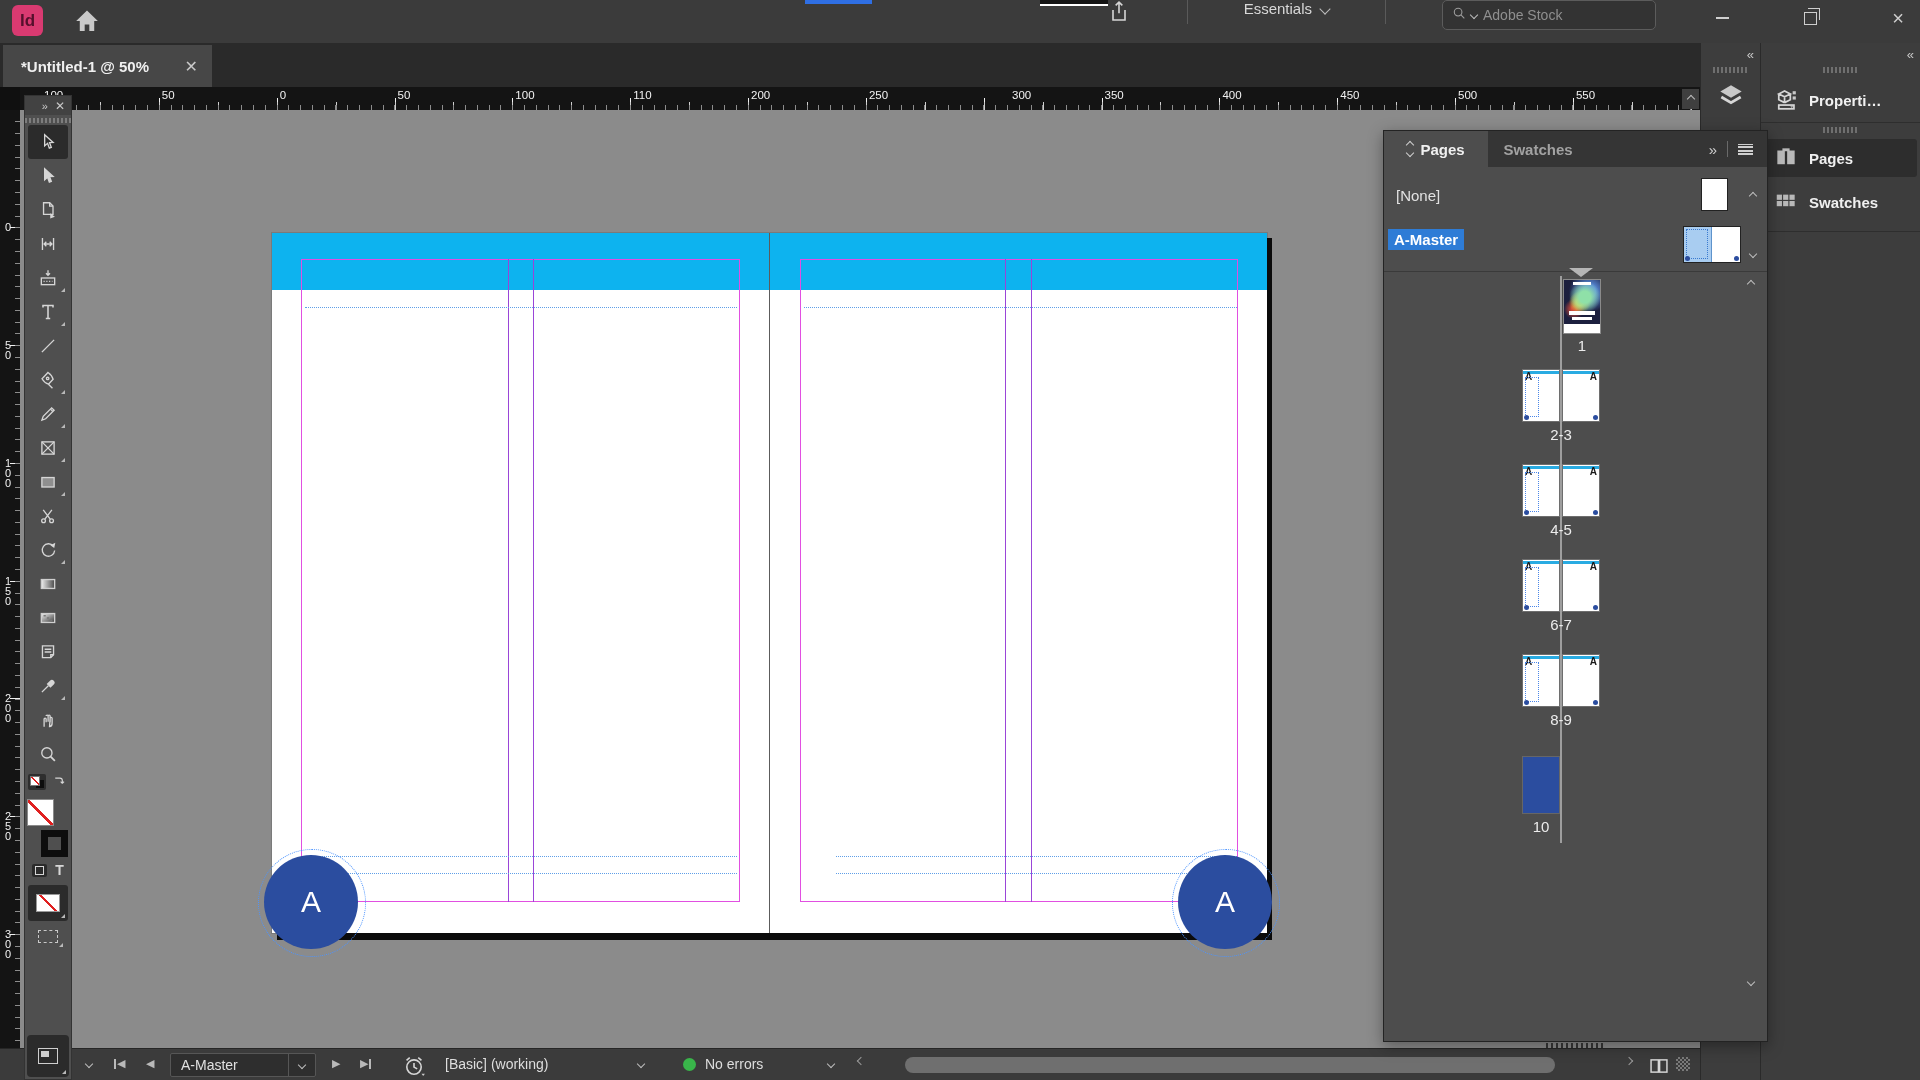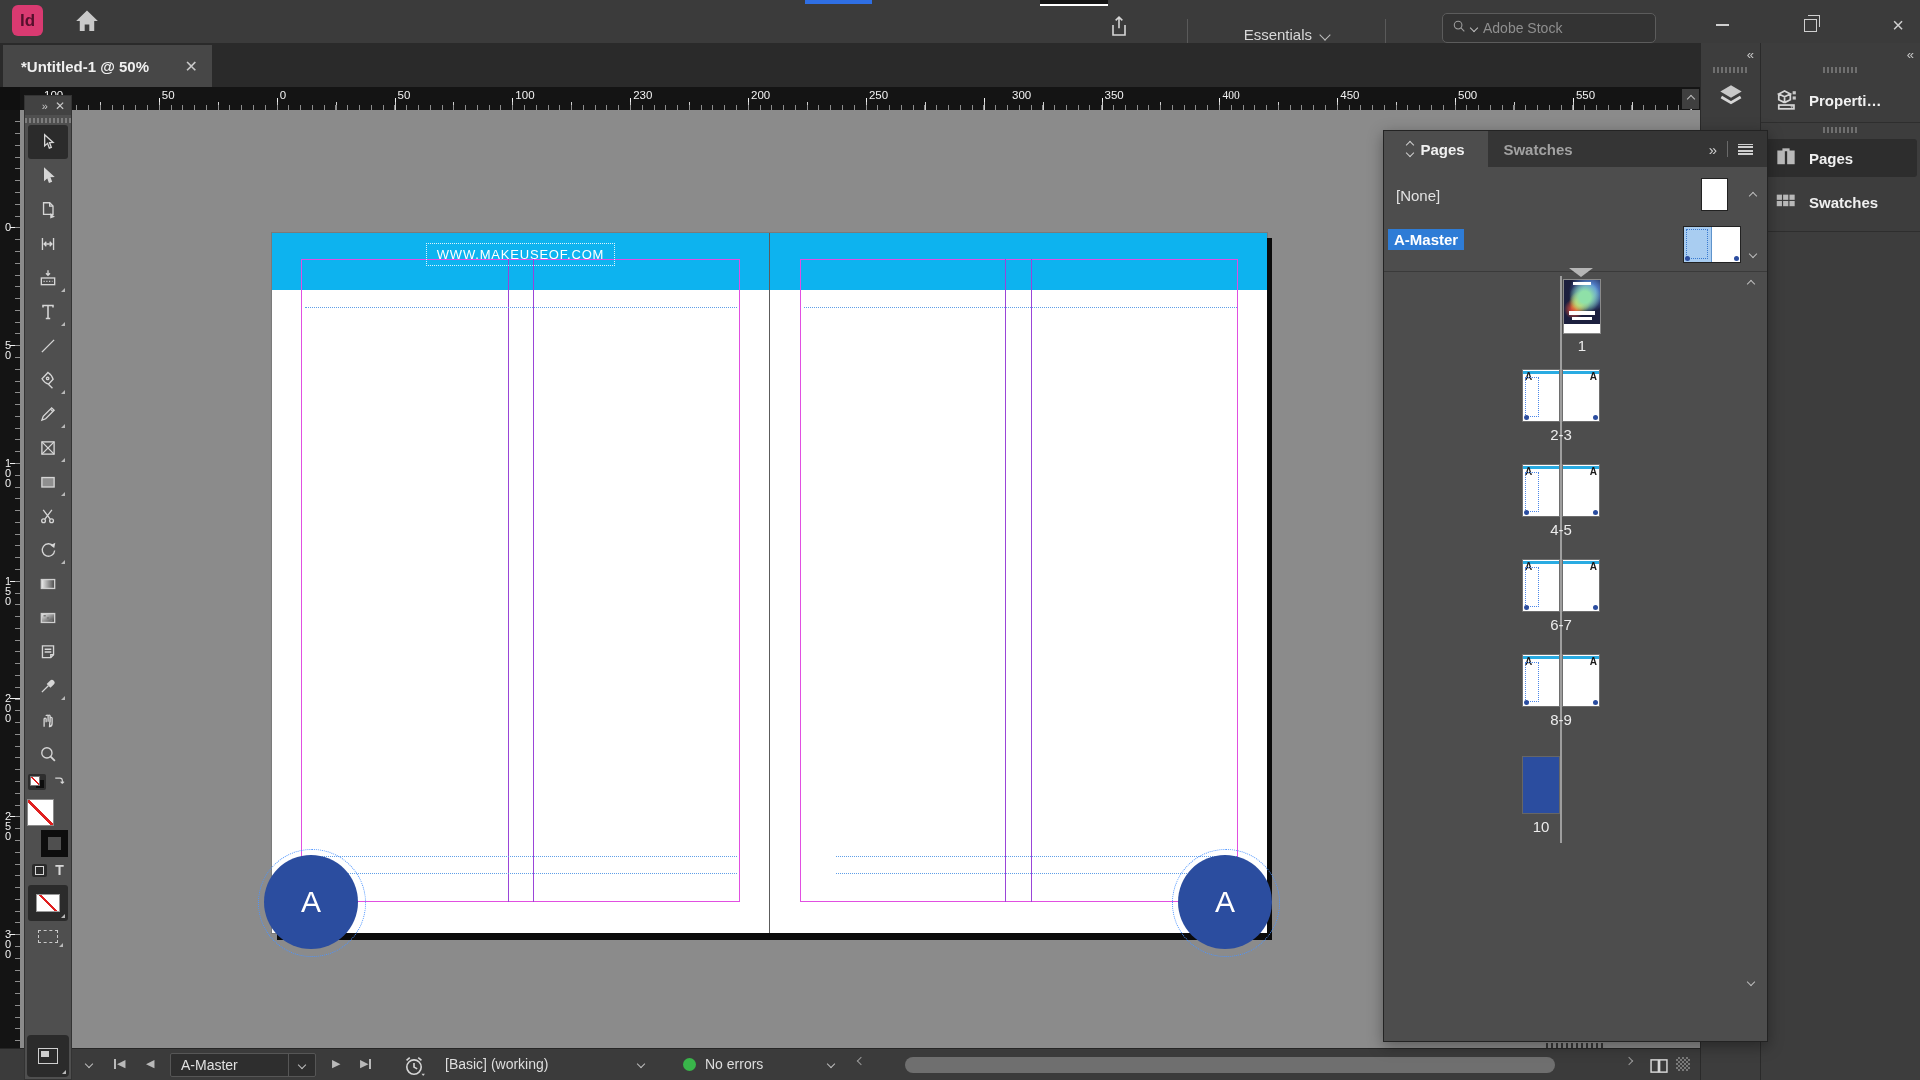--- a/index.html
+++ b/index.html
@@ -6,21 +6,21 @@
     font-family:"Liberation Sans","DejaVu Sans",sans-serif;-webkit-font-smoothing:antialiased;}
   #app{position:relative;width:1920px;height:1080px;overflow:hidden;}
 
   
   #titlebar{position:absolute;left:0;top:0;width:1920px;height:43px;background:#3b3b3b;z-index:60;}
   #logo{position:absolute;left:12px;top:5px;width:31px;height:31px;background:#d93a71;border-radius:6px;
     color:#55102c;font-weight:bold;font-size:17px;display:flex;align-items:center;justify-content:center;}
   #home-icon{position:absolute;left:74px;top:8px;}
   #menu{position:absolute;left:128px;top:0;height:43px;display:flex;align-items:center;}
   .menu-item{padding:0 14px;color:#d8d8d8;font-size:15px;cursor:default;}
-  #tb-right{position:absolute;right:0;top:0;height:43px;display:flex;align-items:flex-end;gap:44px;}
+  #tb-right{position:absolute;right:0;top:0;height:43px;display:flex;align-items:flex-start;gap:44px;}
   .tb-sep{width:1px;height:24px;background:#5a5a5a;margin:0 12px;}
   #workspace{color:#d8d8d8;font-size:15px;display:flex;align-items:center;gap:9px;}
   #searchbox{width:196px;height:28px;background:#333;border:1px solid #5c5c5c;border-radius:5px;
     display:flex;align-items:center;padding:0 8px;gap:4px;}
   #searchbox input{background:transparent;border:none;outline:none;color:#bdbdbd;font-size:14px;width:120px;
     font-family:"Liberation Sans",sans-serif;}
   #searchbox input::placeholder{color:#8f8f8f;}
   .winbtn{width:44px;height:36px;display:flex;align-items:center;justify-content:center;color:#cfcfcf;}
   .chev{display:inline-block;width:7px;height:7px;border-right:1.6px solid #bdbdbd;border-bottom:1.6px solid #bdbdbd;
     transform:rotate(45deg);}
@@ -218,26 +218,26 @@
     </div>
   </div>
 
   <div id="ruler-corner"></div>
   <div id="hruler">
       <div class="hlabel" style="left: 24px;">100</div>
       <div class="hlabel" style="left: 141.84px;">50</div>
       <div class="hlabel" style="left: 259.68px;">0</div>
       <div class="hlabel" style="left: 377.52px;">50</div>
       <div class="hlabel" style="left: 495.36px;">100</div>
-      <div class="hlabel" style="left: 613.2px;">230</div>
+      <div class="hlabel" style="left: 613.2px;">110</div>
       <div class="hlabel" style="left: 731.04px;">200</div>
       <div class="hlabel" style="left: 848.88px;">250</div>
       <div class="hlabel" style="left: 992px;">300</div>
       <div class="hlabel" style="left: 1084.56px;">350</div>
-      <div class="hlabel" style="left: 1202.4px; font-family: Liberation Serif, serif;">400</div>
+      <div class="hlabel" style="left: 1202.4px;">400</div>
       <div class="hlabel" style="left: 1320.24px;">450</div>
       <div class="hlabel" style="left: 1438.08px;">500</div>
       <div class="hlabel" style="left: 1555.92px;">550</div>
     </div>
   <div id="hruler-up">
       <i class="chev up sm"></i>
     </div>
   <div id="vruler">
       <div class="vlabel" style="top: 112px;">0</div>
       <div class="vlabel" style="top: 229.84px;">5<br>0</div>
@@ -266,23 +266,20 @@
     <div class="gutter" style="left:985px;"></div>
     <div class="gutter" style="left:1011px;"></div>
 
     <div class="dotline" style="left:285px;width:432px;top:197px;"></div>
     <div class="dotline" style="left:784px;width:433px;top:197px;"></div>
     <div class="dotline" style="left:285px;width:432px;top:746px;"></div>
     <div class="dotline" style="left:816px;width:401px;top:746px;"></div>
     <div class="dotline" style="left:285px;width:432px;top:763px;"></div>
     <div class="dotline" style="left:816px;width:401px;top:763px;"></div>
 
-    <div class="hdr-frame" style="left:252px;">
-      <span>WWW.MAKEUSEOF.COM</span>
-    </div>
 
     <div class="a-ring" style="left:238px;top:739px;"></div>
     <div class="a-ring" style="left:1152px;top:739px;"></div>
     <div class="a-circle" style="left: 244px; top: 745px; background: rgb(43, 77, 159);">
       <span>A</span>
     </div>
     <div class="a-circle" style="left: 1158px; top: 745px; background: rgb(43, 77, 159);">
       <span>A</span>
     </div>
   </div>

